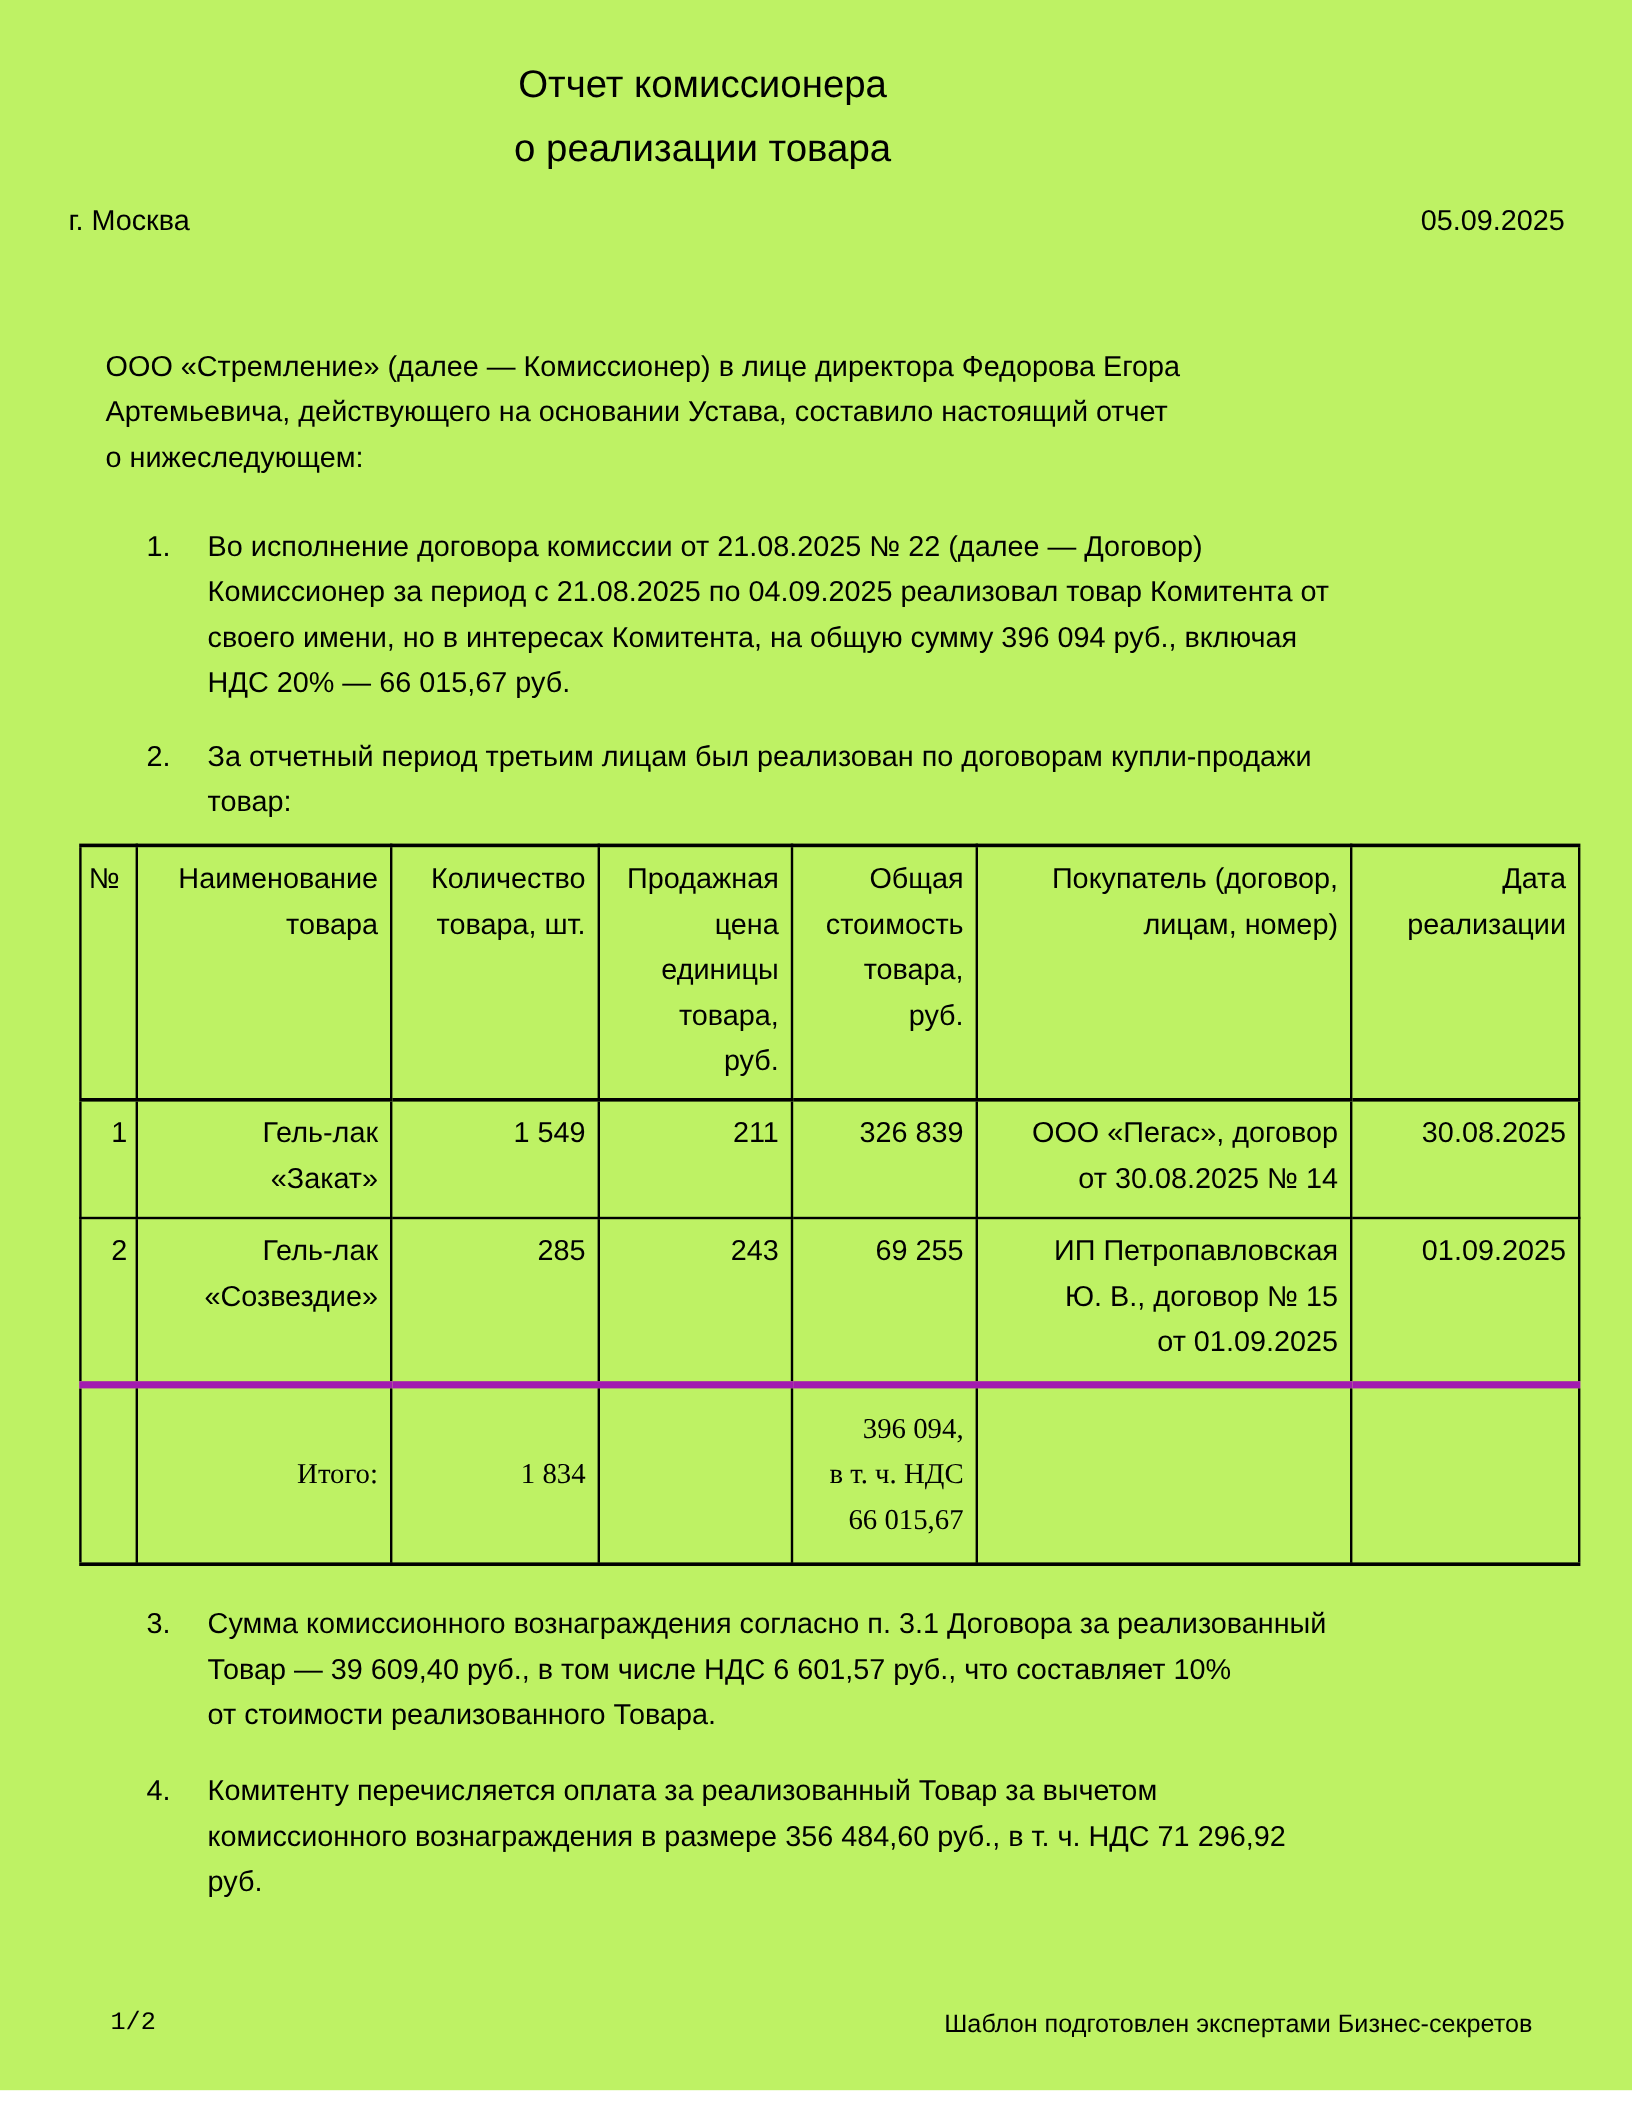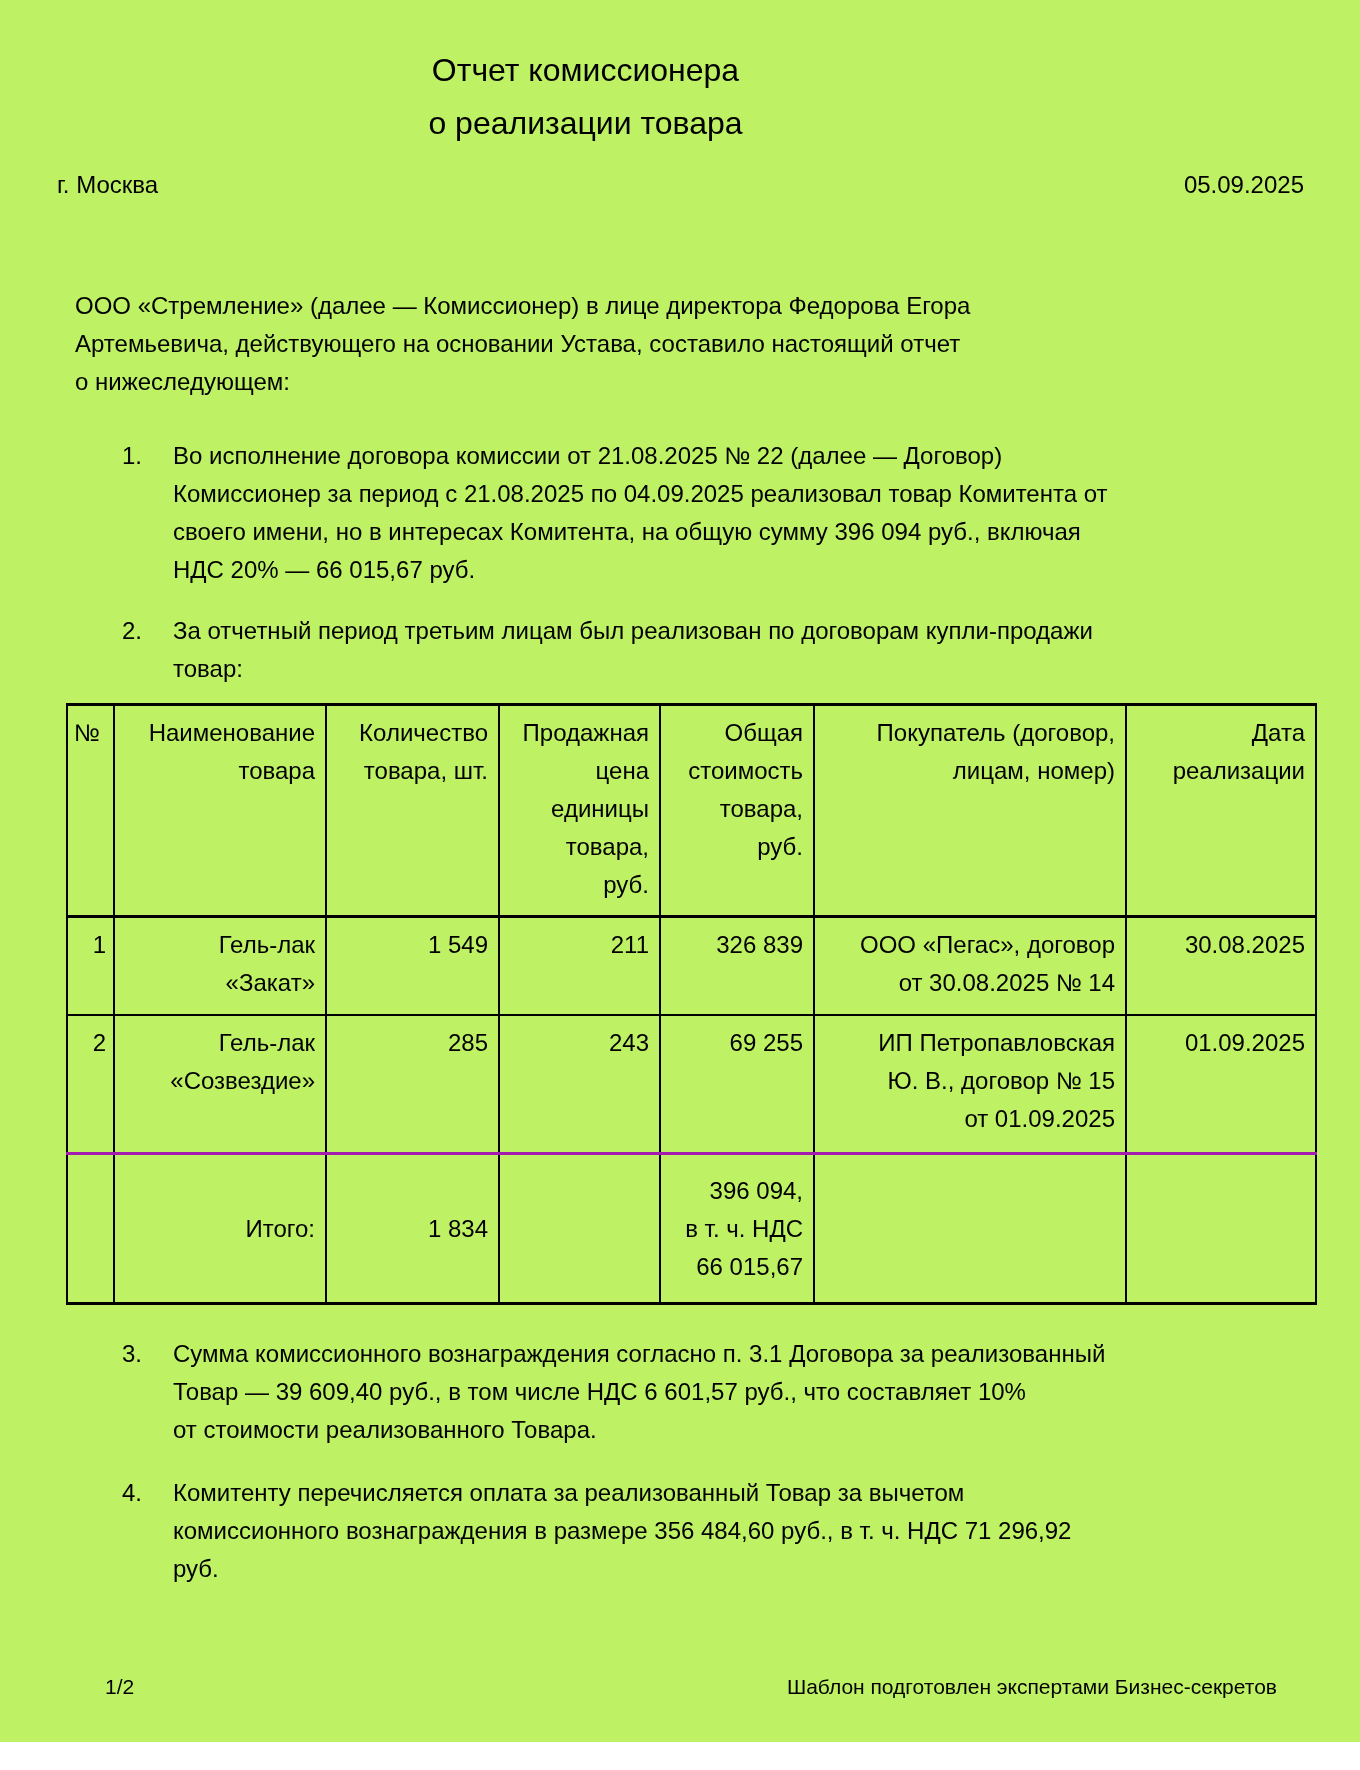--- a/index.html
+++ b/index.html
@@ -31,21 +31,21 @@
     position: absolute;
     left: 43px;
     top: 166px;
     width: 1247px;
     display: flex;
     justify-content: space-between;
     margin-left: 14px;
   }
   .intro {
     position: absolute;
-    left: 75px;
+    left: 88px;
     top: 287px;
     width: 1120px;
     white-space: pre-line;
   }
   .list-item { position: absolute; }
   .item-num {
     position: absolute;
     left: 122px;
     width: 40px;
   }
@@ -74,34 +74,35 @@
     border: 2px solid #000;
     padding: 8px 10px 8px 12px;
     vertical-align: top;
     text-align: right;
     font-weight: normal;
     white-space: pre-line;
     overflow: hidden;
   }
   table.goods { border-top: 3px solid #000; border-bottom: 3px solid #000; }
   table.goods thead th { border-bottom: 3px solid #000; }
-  table.goods tr.totals-row td { border-top: 3px solid #a21caf; vertical-align: middle; }
+  table.goods tr.totals-row td { border-top: 6px solid #a21caf; vertical-align: middle; font-family: Liberation Serif, serif; }
   table.goods thead tr { height: 212px; }
   table.goods tr.row-1 { height: 98px; }
   table.goods tr.row-2 { height: 139px; }
   table.goods tr.totals-row { height: 150px; }
   table.goods th.col-num { text-align: left; padding: 8px 4px 8px 6px; }
   table.goods td.col-num { text-align: right; padding: 8px 7px 8px 4px; }
 
   .footer-page {
     position: absolute;
-    left: 105px;
+    left: 92px;
     top: 1672px;
     font-size: 21px;
     line-height: 30px;
+    font-family: Liberation Mono, monospace;
   }
   .footer-note {
     position: absolute;
     right: 83px;
     top: 1672px;
     font-size: 21px;
     line-height: 30px;
     margin-left: 34px;
   }
 </style>

